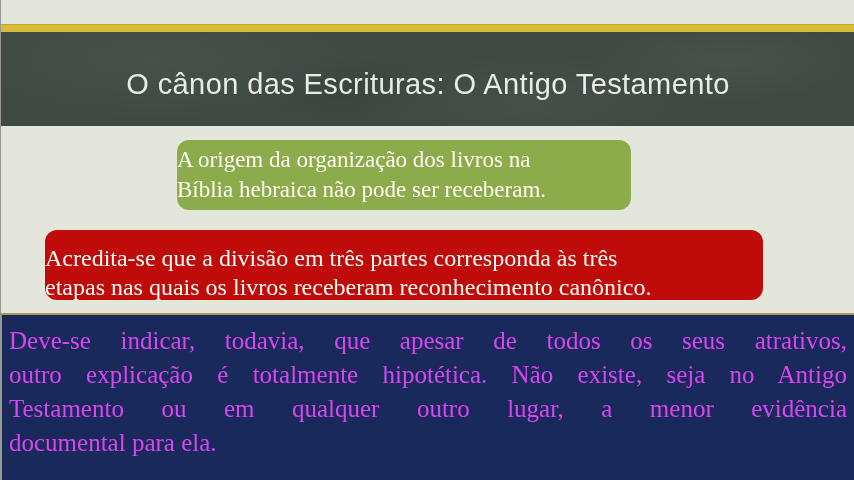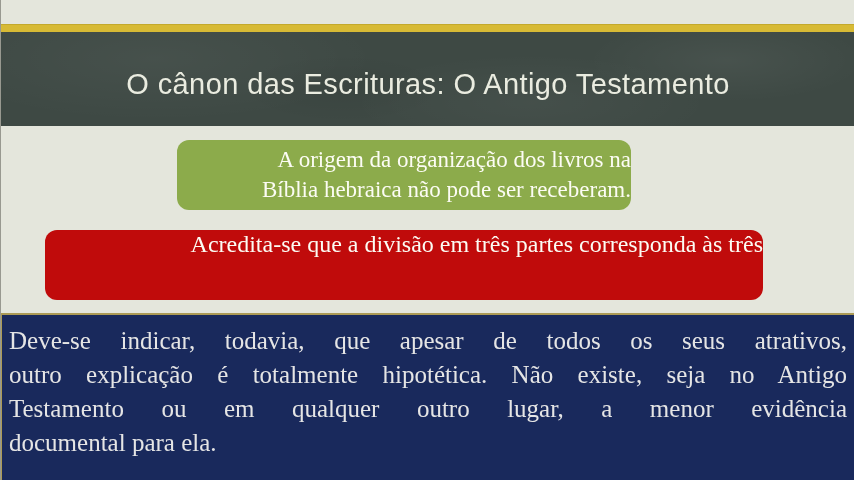--- a/index.html
+++ b/index.html
@@ -43,47 +43,47 @@
 
   
   .content {
     position: absolute; top: 126px; left: 0; width: 854px; height: 187px;
     background: #e4e6dc;
   }
   .callout {
     position: absolute;
     box-sizing: border-box;
     border-radius: 12px;
-    text-align: right;
+    text-align: left;
     color: #fcfcf4;
   }
   .callout-green {
     left: 176px; top: 14px; width: 454px; height: 70px;
     background: #8cab4b;
     font-size: 23px; line-height: 30px;
     padding-top: 5px;
   }
   .callout-red {
     left: 44px; top: 104px; width: 718px; height: 70px;
     background: #c00b0b;
     font-size: 24px; line-height: 29px;
-    padding-top: 0;
+    padding-top: 14px;
   }
   .callout .line { white-space: nowrap; }
 
   
   .body-panel {
     position: absolute; top: 313px; left: 0; width: 854px; height: 167px;
     box-sizing: border-box;
     background: #19295c;
     border-top: 2px solid #ab9a55;
     border-left: 1px solid #ab9a55;
     border-right: 1px solid #ab9a55;
     padding: 9px 7px 0 7px;
-    color: #e5e5e5;
+    color: #d946ef;
     font-size: 25px; line-height: 34px;
   }
   .body-line {
     margin: 0;
     text-align: justify;
     text-align-last: justify;
   }
   .body-line.last {
     text-align: left;
     text-align-last: left;
@@ -103,20 +103,21 @@
 
   <main class="content">
 
     <div class="callout callout-green">
       <div class="line">A origem da organização dos livros na</div>
       <div class="line">Bíblia hebraica não pode ser receberam.</div>
     </div>
 
     <div class="callout callout-red">
       <div class="line">Acredita-se que a divisão em três partes corresponda às três</div>
+      <div class="line">etapas nas quais os livros receberam reconhecimento canônico.</div>
     </div>
 
   </main>
 
   <section class="body-panel">
     <p class="body-line">Deve-se indicar, todavia, que apesar de todos os seus atrativos,</p>
     <p class="body-line">outro explicação é totalmente hipotética. Não existe, seja no Antigo</p>
     <p class="body-line">Testamento ou em qualquer outro lugar, a menor evidência</p>
     <p class="body-line last">documental para ela.</p>
   </section>

